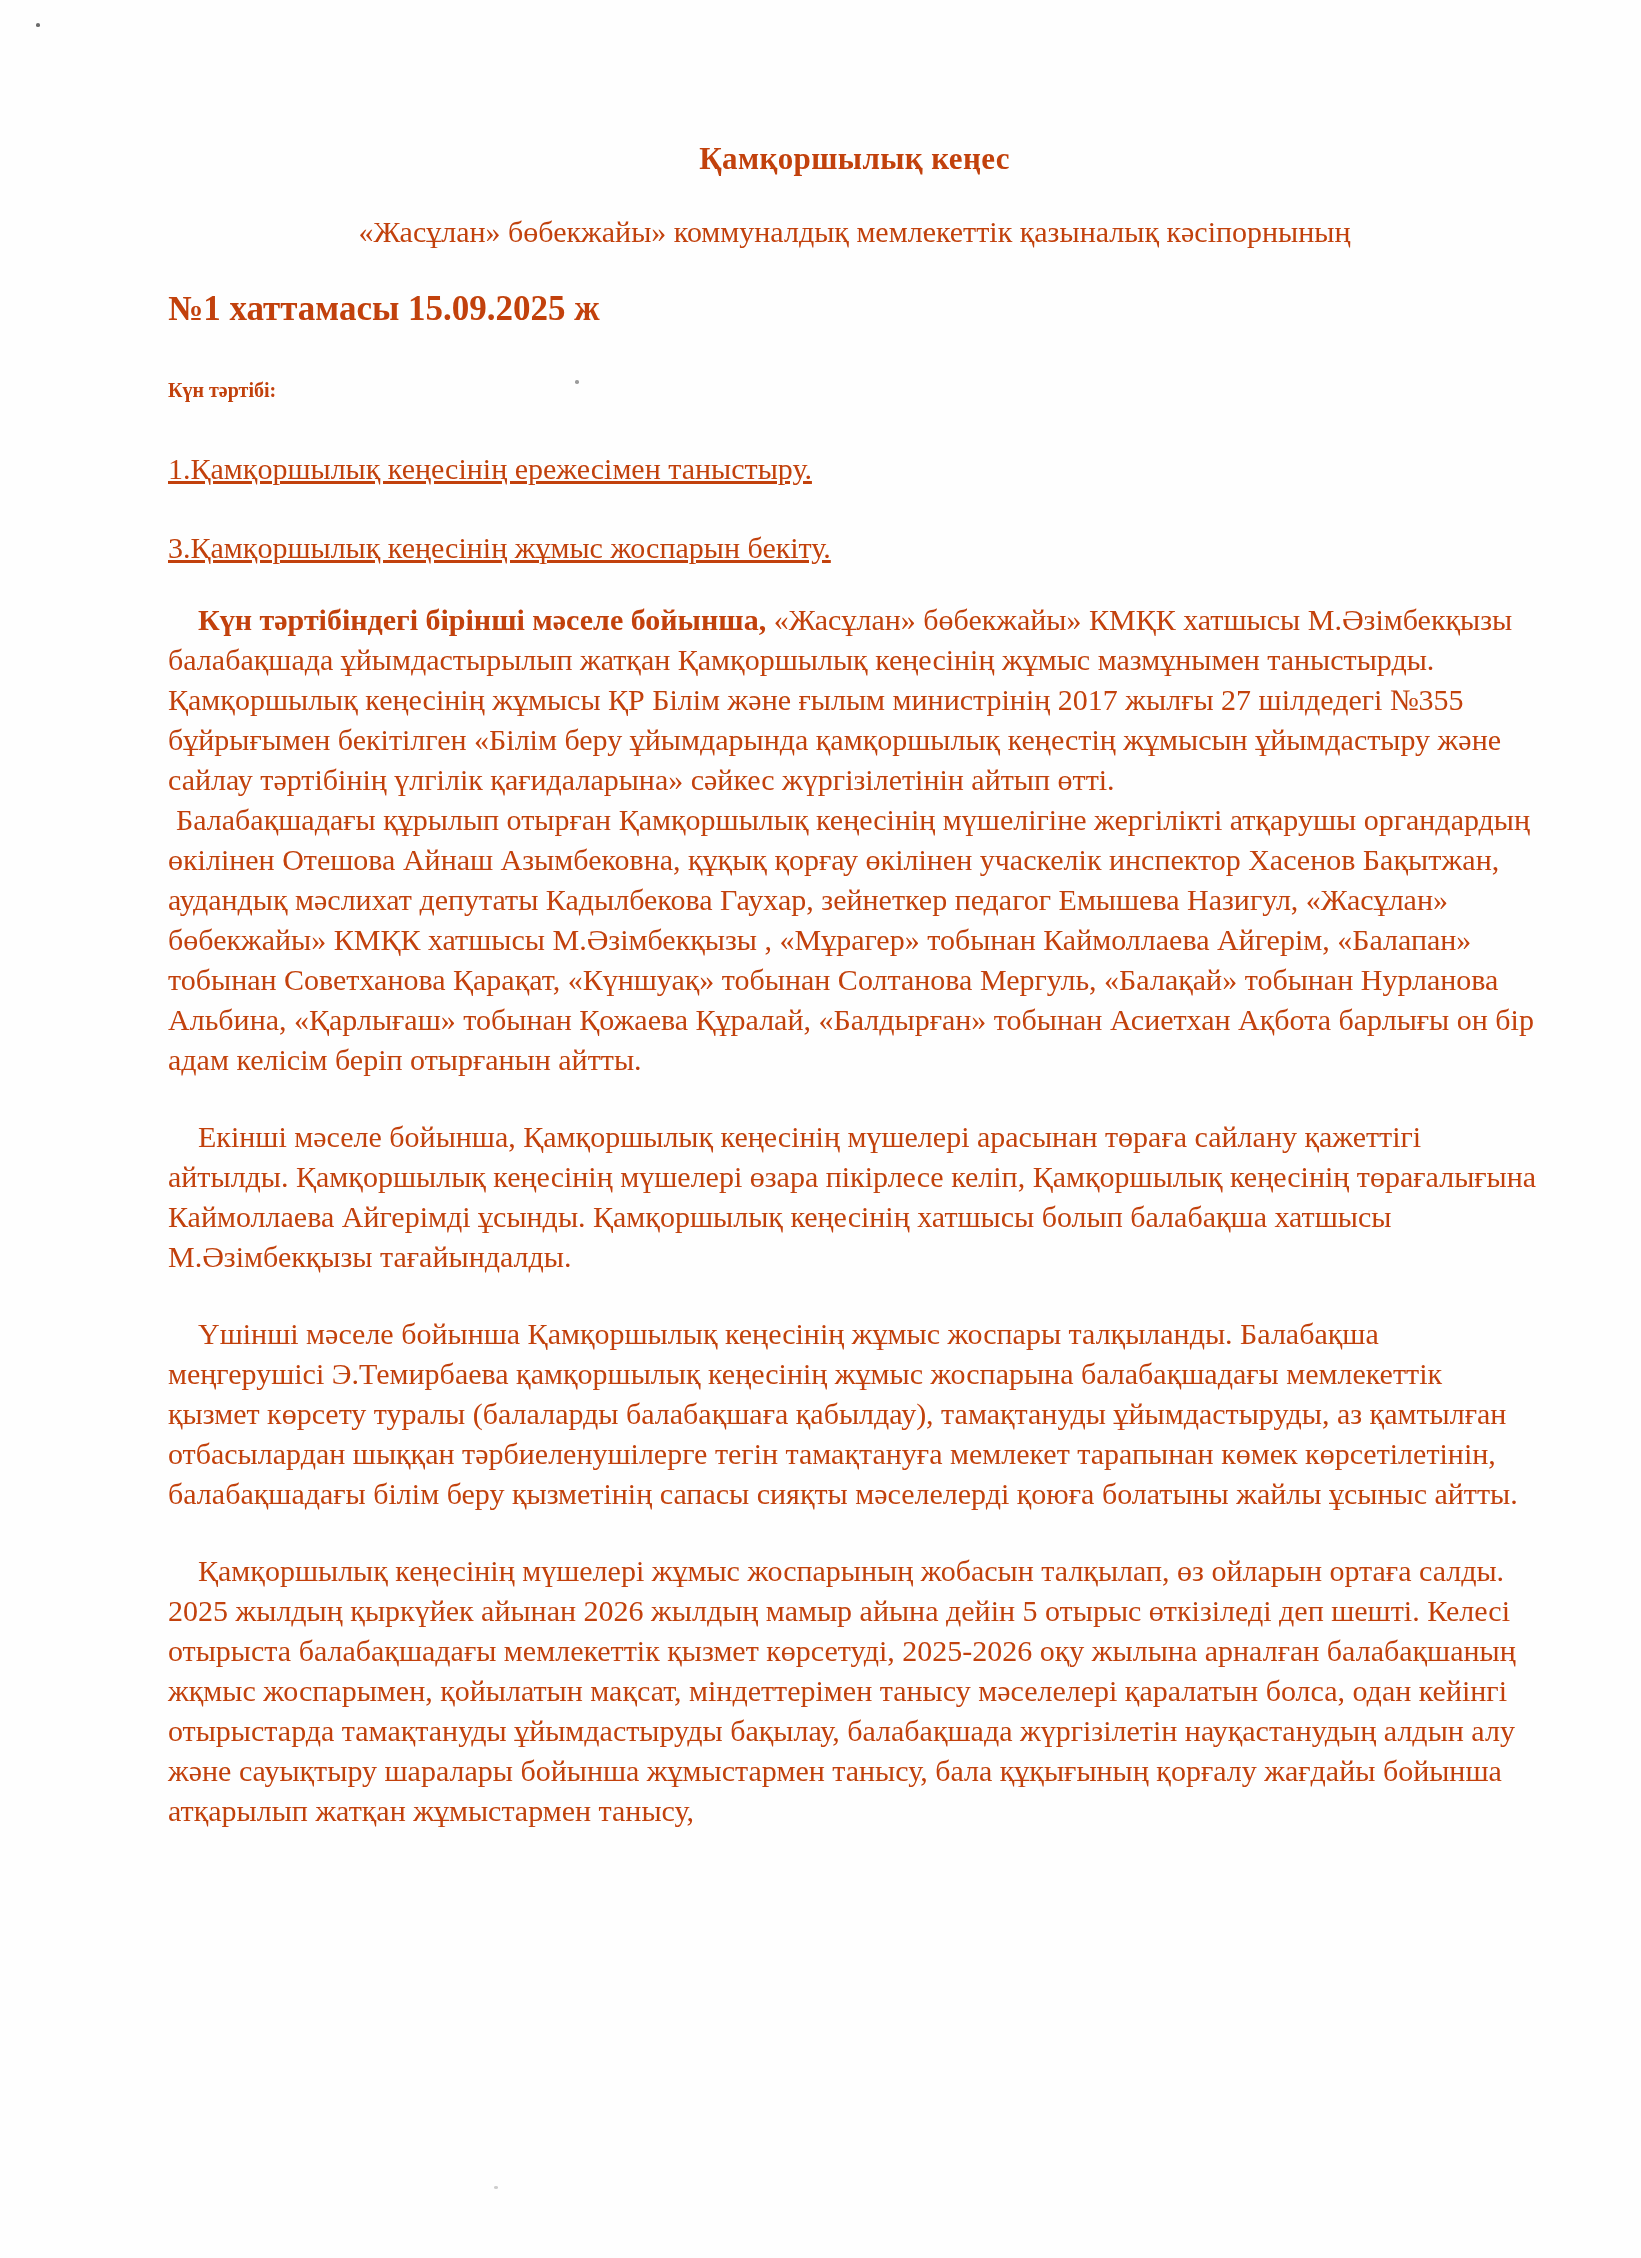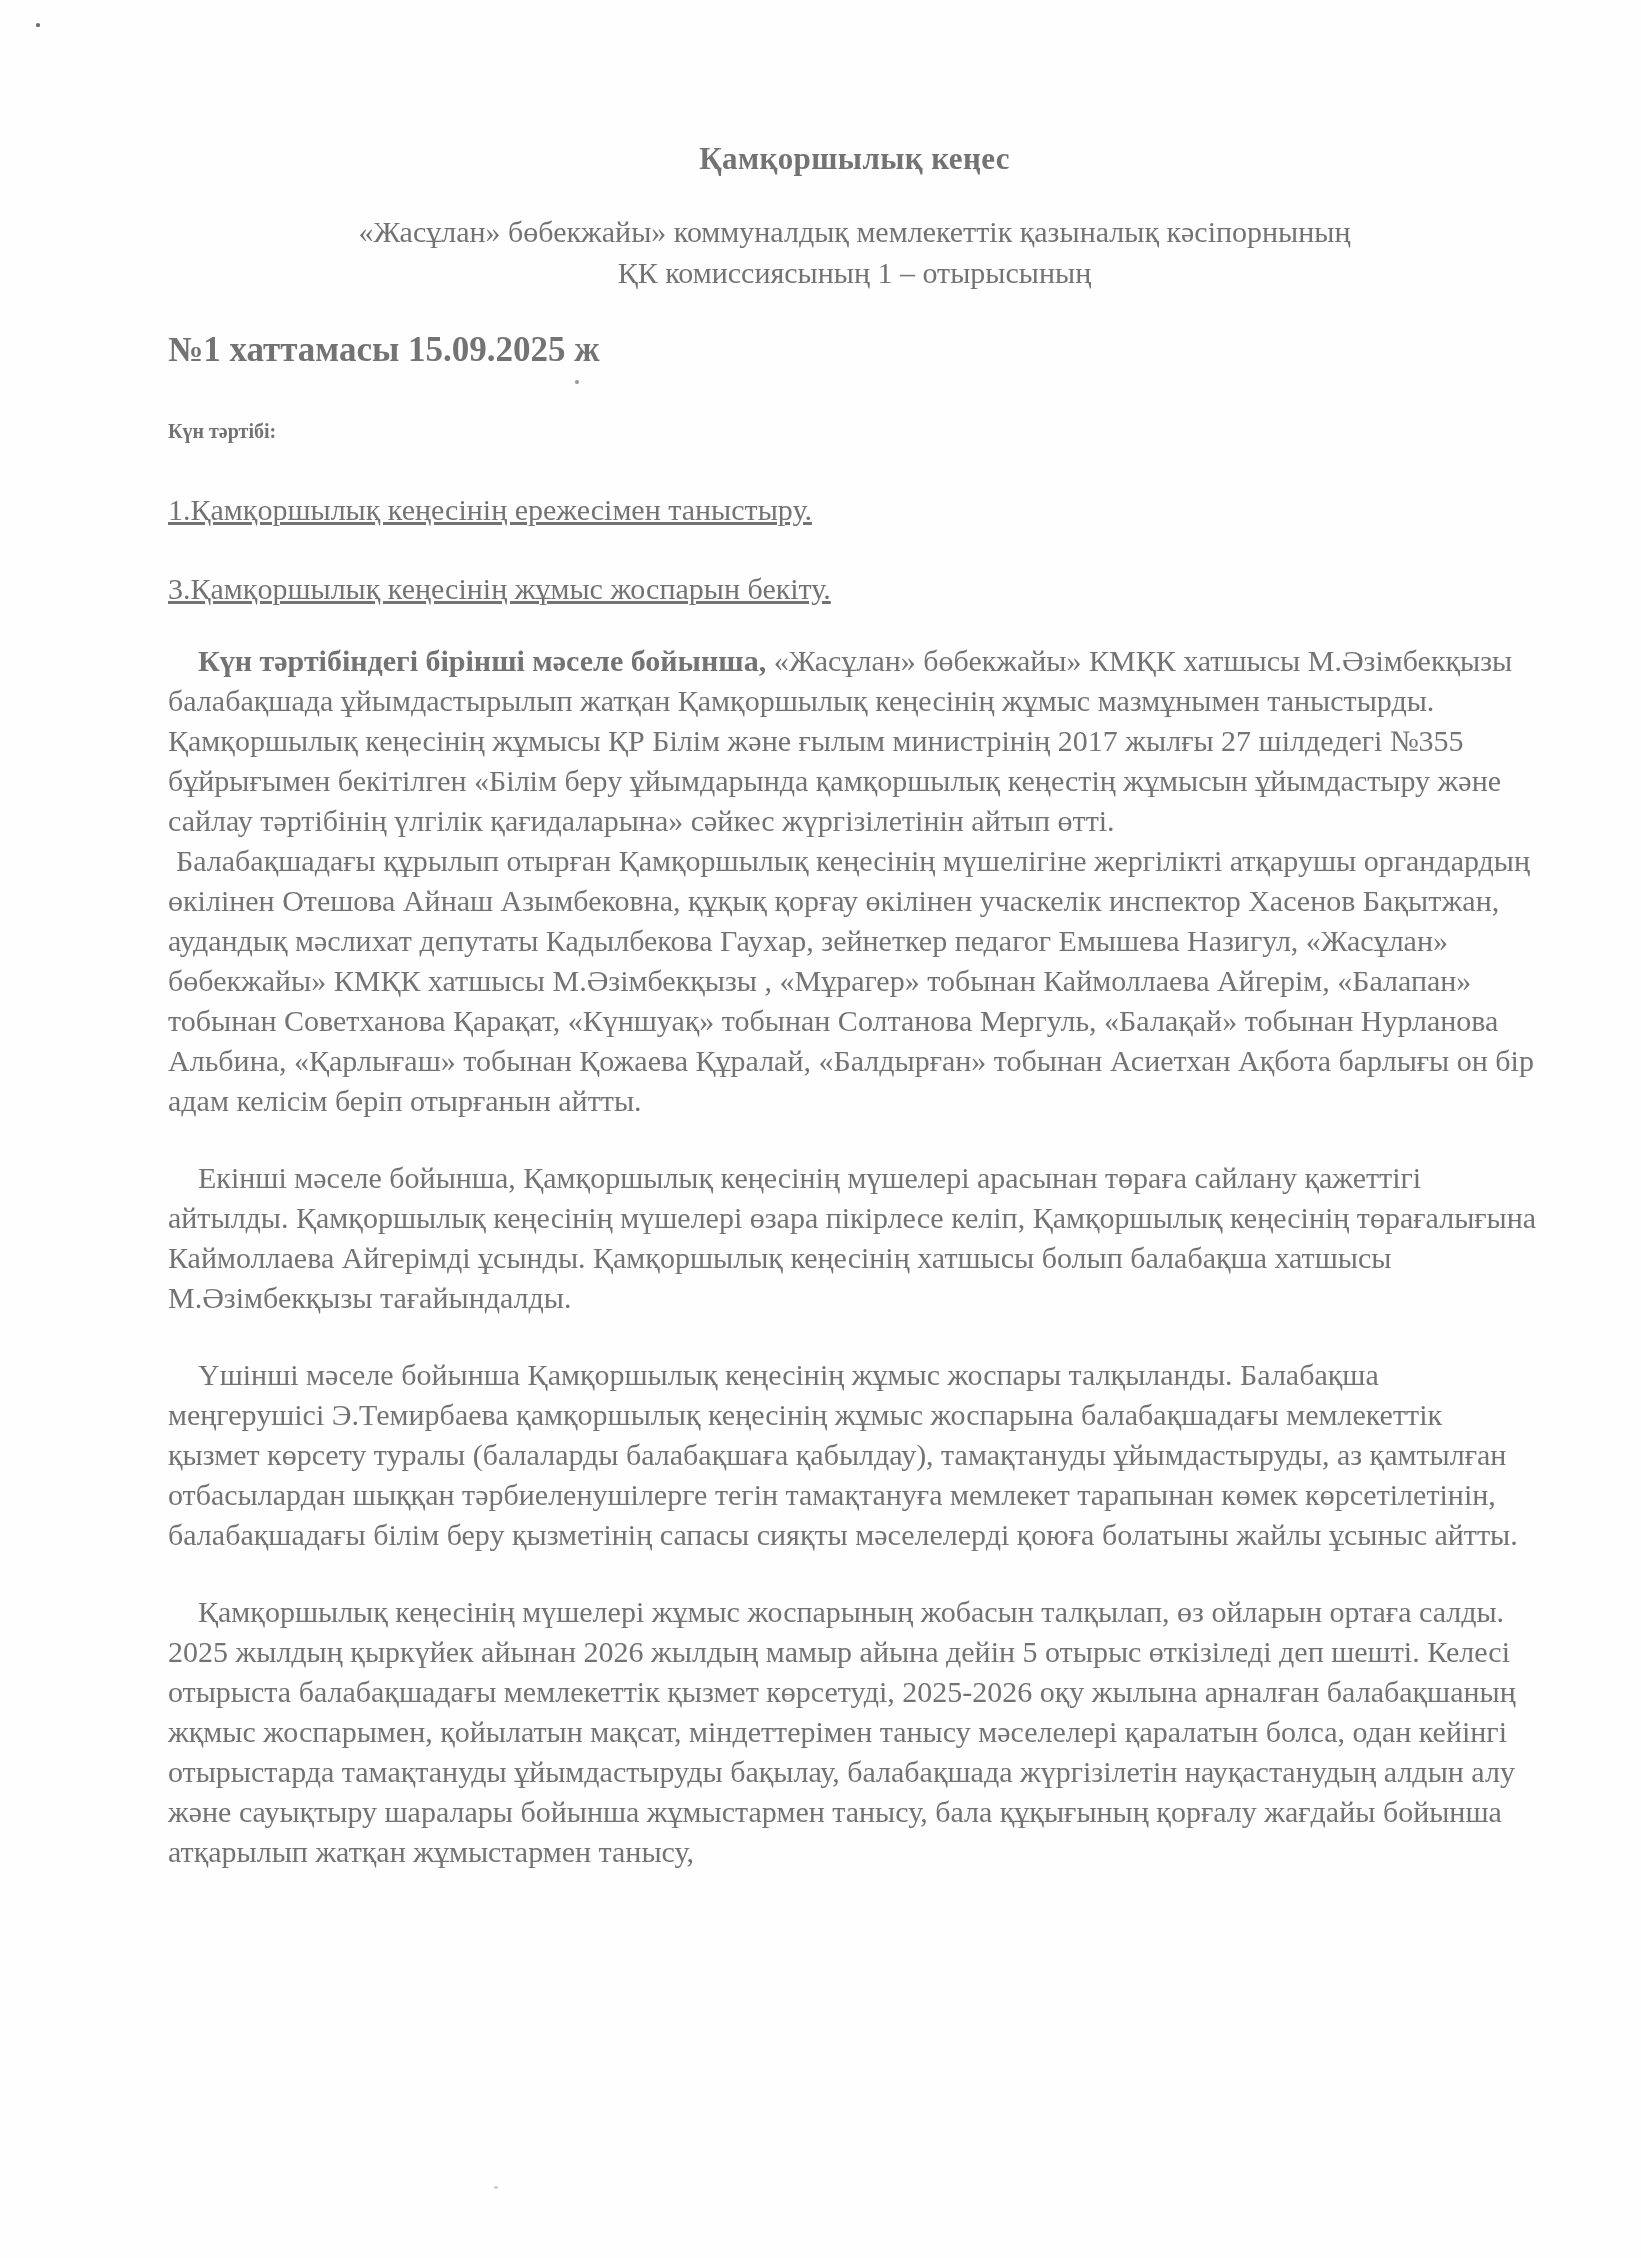--- a/index.html
+++ b/index.html
@@ -2,21 +2,21 @@
 <html style="font-size:14px"><head>
 <meta charset="utf-8">
 <style>
   html, body { margin: 0; padding: 0; background: #ffffff; }
   .page {
     position: relative;
     width: 1642px;
     height: 2258px;
     background: #fefefe;
     font-family: "Liberation Serif", "DejaVu Serif", serif;
-    color: #737373;
+    color: #c2410c;
     overflow: hidden;
   }
   .content {
     position: absolute;
     left: 168px;
     top: 139px;
     width: 1373px;
     font-size: 30px;
     line-height: 40px;
     text-align: left;
@@ -68,21 +68,20 @@
   <span class="speck speck-2"></span>
   <span class="speck speck-3"></span>
   <span class="speck speck-4"></span>
 
   <div class="content">
 
     <div class="doc-title">Қамқоршылық кеңес</div>
 
     <div class="doc-subtitle">
       <div>«Жасұлан» бөбекжайы» коммуналдық мемлекеттік қазыналық кәсіпорнының</div>
-      <div>ҚК комиссиясының 1 – отырысының</div>
     </div>
 
     <div class="protocol-line">№1 хаттамасы 15.09.2025 ж</div>
 
     <div class="agenda-heading">Күн тәртібі:</div>
 
     <div>
       <div class="agenda-item">1.Қамқоршылық кеңесінің ережесімен таныстыру.</div>
       <div class="agenda-item">3.Қамқоршылық кеңесінің жұмыс жоспарын бекіту.</div>
     </div>

